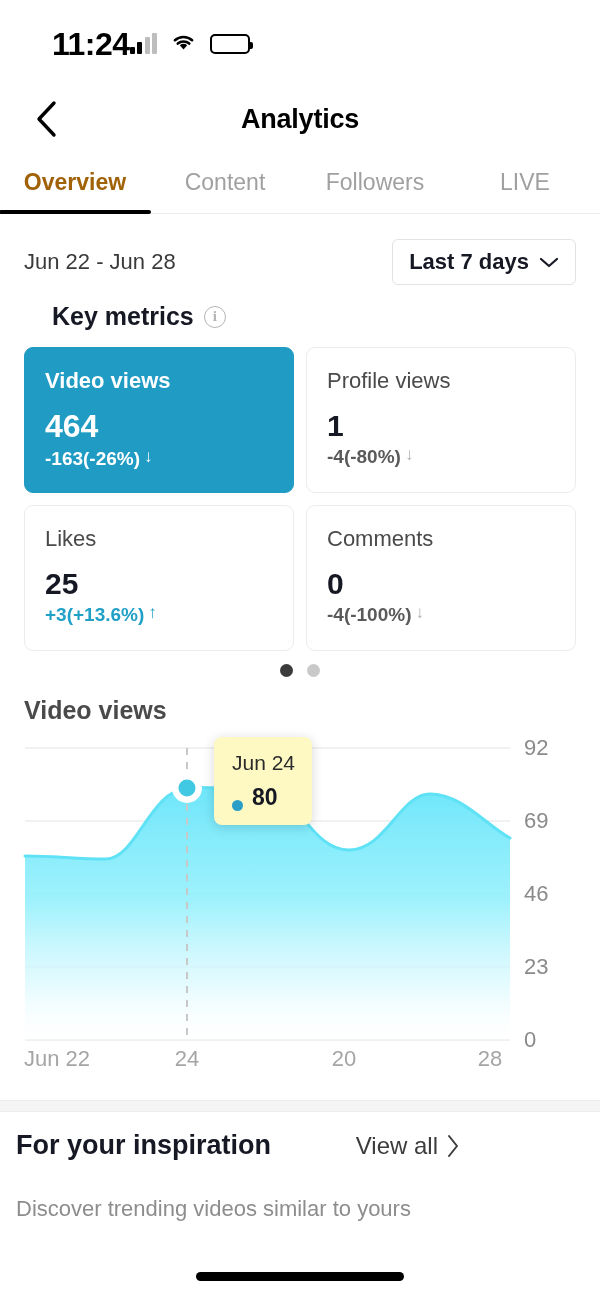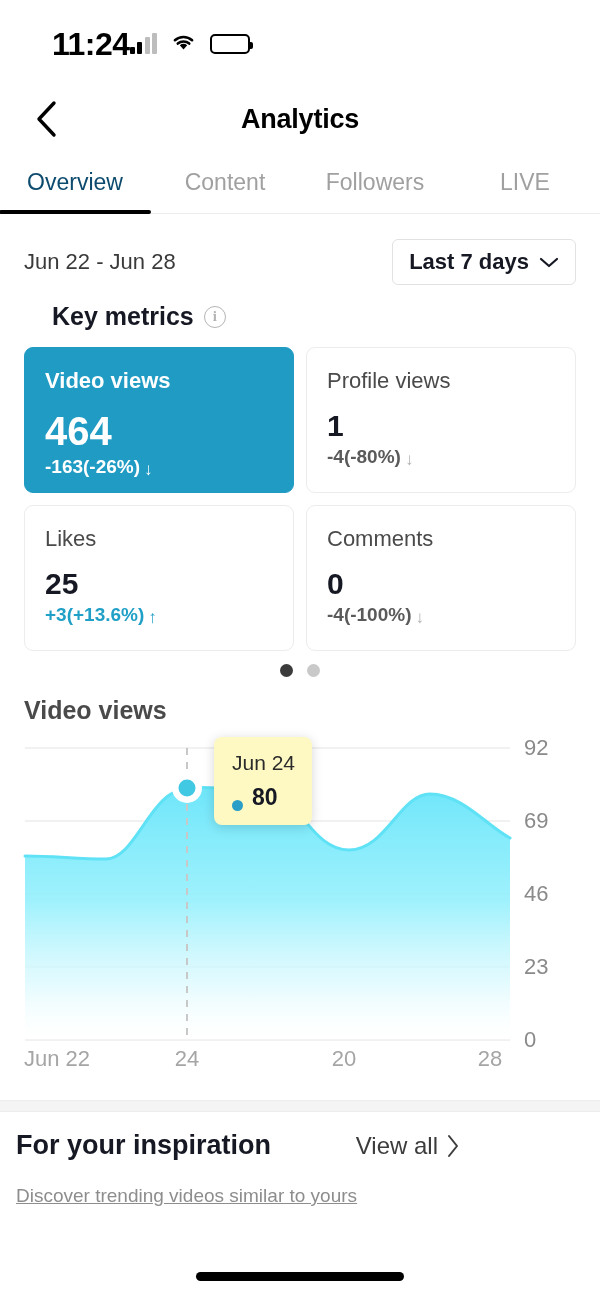--- a/index.html
+++ b/index.html
@@ -109,22 +109,22 @@
     text-align: center;
     font-size: 23px;
     color: #a0a0a0;
     font-weight: 400;
     position: relative;
     height: 100%;
     display: flex; align-items: center; justify-content: center;
     cursor: pointer;
   }
   .tab.active {
-    color: #0c4a6e;
-    font-weight: 400;
+    color: #a16207;
+    font-weight: 700;
   }
   .tab.active::after {
     content: "";
     position: absolute;
     bottom: -1px;
     left: 50%;
     transform: translateX(-50%);
     width: 152px;
     height: 4px;
     background: #000000;
@@ -222,28 +222,28 @@
     font-weight: 700;
   }
   .card .card-value {
     font-size: 30px;
     font-weight: 700;
     color: #161823;
     line-height: 1.05;
   }
   .card.selected .card-value {
     color: #ffffff;
-    font-size: 40px;
+    font-size: 32px;
   }
   .card .card-delta {
     font-size: 19px;
     font-weight: 700;
     color: #5a5a5a;
     display: flex;
-    align-items: flex-end;
+    align-items: flex-start;
     gap: 4px;
     margin-top: 4px;
   }
   .card.selected .card-delta { color: #ffffff; }
   .card .card-delta.up { color: #20a0c7; }
   .arrow { font-size: 17px; line-height: 1; }
   .card .card-delta .arrow { color: #b0b0b0; }
   .card.selected .card-delta .arrow { color: #ffffff; }
   .card .card-delta.up .arrow { color: #20a0c7; }
 
@@ -371,24 +371,23 @@
   }
   .insp-viewall {
     display: flex;
     align-items: center;
     gap: 8px;
     font-size: 24px;
     color: #3c3c3c;
     cursor: pointer;
   }
   .insp-sub {
-    margin-top: 24px;
-    font-size: 19px;
+    margin-top: 35px;
+    font-size: 22px;
     color: #8d8d8d;
-    text-decoration: underline;
   }
 
   
   .home-indicator {
     position: absolute;
     bottom: 18px;
     left: 50%;
     transform: translateX(-50%);
     width: 208px;
     height: 9px;

